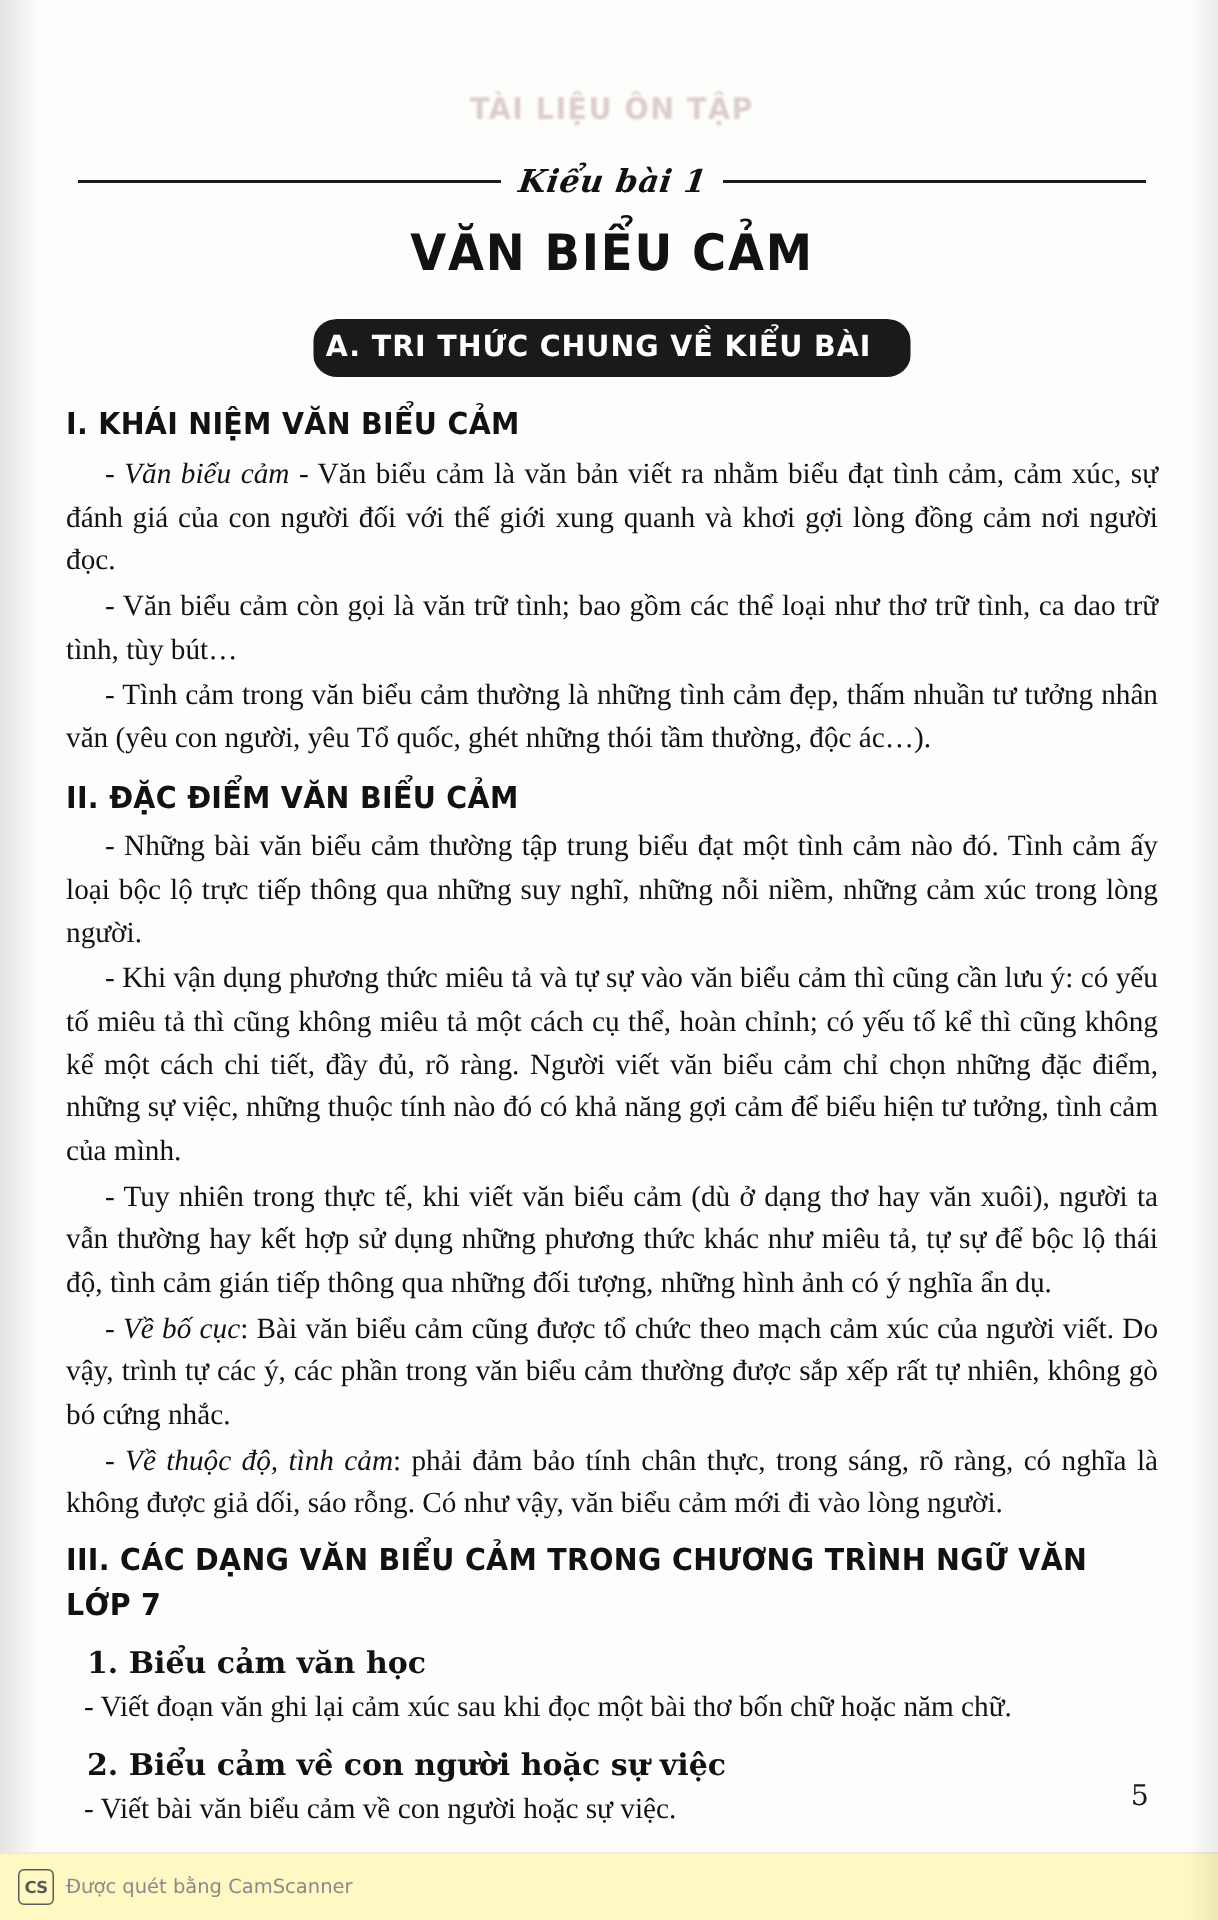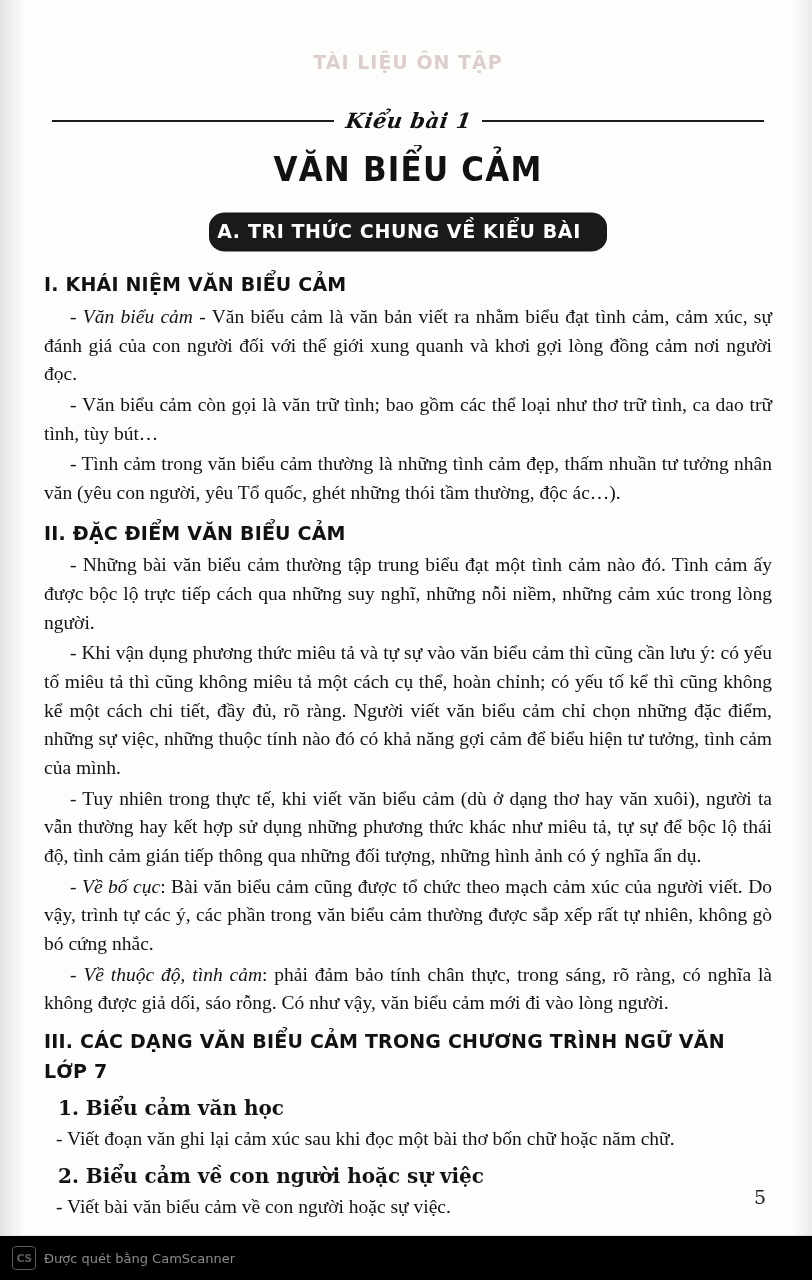--- a/index.html
+++ b/index.html
@@ -45,21 +45,21 @@
     left: 44px;
     right: 40px;
     top: 40px;
   }
 
   
   .ghost-band {
     height: 44px;
     display: flex;
     justify-content: center;
-    align-items: center;
+    align-items: flex-end;
   }
   .ghost-text {
     font-family: "DejaVu Sans", sans-serif;
     font-weight: bold;
     font-size: 19px;
     letter-spacing: 1px;
     color: rgba(150, 95, 95, 0.30);
     filter: blur(0.6px);
     transform: scaleY(1.05);
     user-select: none;
@@ -159,21 +159,21 @@
     font-size: 19px;
     color: #1b1b1b;
   }
 
   .footer-bar {
     position: absolute;
     left: 0;
     right: 0;
     bottom: 0;
     height: 44px;
-    background: #000000;
+    background: #fef9c3;
     border-top: 1px solid #e6e6e6;
     display: flex;
     align-items: center;
     padding-left: 12px;
     gap: 8px;
   }
   .cs-logo {
     width: 22px;
     height: 22px;
     border: 1.6px solid #5a5a5a;
@@ -217,21 +217,21 @@
     </div>
 
     <div class="body-block">
 
       <h2 class="sec">I. KHÁI NIỆM VĂN BIỂU CẢM</h2>
       <p class="para"><span class="it">- Văn biểu cảm</span> <span>- Văn biểu cảm là văn bản viết ra nhằm biểu đạt tình cảm, cảm xúc, sự đánh giá của con người đối với thế giới xung quanh và khơi gợi lòng đồng cảm nơi người đọc.</span></p>
       <p class="para">- Văn biểu cảm còn gọi là văn trữ tình; bao gồm các thể loại như thơ trữ tình, ca dao trữ tình, tùy bút…</p>
       <p class="para">- Tình cảm trong văn biểu cảm thường là những tình cảm đẹp, thấm nhuần tư tưởng nhân văn (yêu con người, yêu Tổ quốc, ghét những thói tầm thường, độc ác…).</p>
 
       <h2 class="sec">II. ĐẶC ĐIỂM VĂN BIỂU CẢM</h2>
-      <p class="para">- Những bài văn biểu cảm thường tập trung biểu đạt một tình cảm nào đó. Tình cảm ấy được bộc lộ trực tiếp cách qua những suy nghĩ, những nỗi niềm, những cảm xúc trong lòng người.</p>
+      <p class="para">- Những bài văn biểu cảm thường tập trung biểu đạt một tình cảm nào đó. Tình cảm ấy loại bộc lộ trực tiếp thông qua những suy nghĩ, những nỗi niềm, những cảm xúc trong lòng người.</p>
       <p class="para">- Khi vận dụng phương thức miêu tả và tự sự vào văn biểu cảm thì cũng cần lưu ý: có yếu tố miêu tả thì cũng không miêu tả một cách cụ thể, hoàn chỉnh; có yếu tố kể thì cũng không kể một cách chi tiết, đầy đủ, rõ ràng. Người viết văn biểu cảm chỉ chọn những đặc điểm, những sự việc, những thuộc tính nào đó có khả năng gợi cảm để biểu hiện tư tưởng, tình cảm của mình.</p>
       <p class="para">- Tuy nhiên trong thực tế, khi viết văn biểu cảm (dù ở dạng thơ hay văn xuôi), người ta vẫn thường hay kết hợp sử dụng những phương thức khác như miêu tả, tự sự để bộc lộ thái độ, tình cảm gián tiếp thông qua những đối tượng, những hình ảnh có ý nghĩa ẩn dụ.</p>
       <p class="para"><span class="it">- Về bố cục</span><span>: Bài văn biểu cảm cũng được tổ chức theo mạch cảm xúc của người viết. Do vậy, trình tự các ý, các phần trong văn biểu cảm thường được sắp xếp rất tự nhiên, không gò bó cứng nhắc.</span></p>
       <p class="para"><span class="it">- Về thuộc độ, tình cảm</span><span>: phải đảm bảo tính chân thực, trong sáng, rõ ràng, có nghĩa là không được giả dối, sáo rỗng. Có như vậy, văn biểu cảm mới đi vào lòng người.</span></p>
 
       <h2 class="sec">III. CÁC DẠNG VĂN BIỂU CẢM TRONG CHƯƠNG TRÌNH NGỮ VĂN LỚP 7</h2>
       <h3 class="subsec">1. Biểu cảm văn học</h3>
       <p class="para noind">- Viết đoạn văn ghi lại cảm xúc sau khi đọc một bài thơ bốn chữ hoặc năm chữ.</p>
       <h3 class="subsec">2. Biểu cảm về con người hoặc sự việc</h3>
       <p class="para noind">- Viết bài văn biểu cảm về con người hoặc sự việc.</p>

